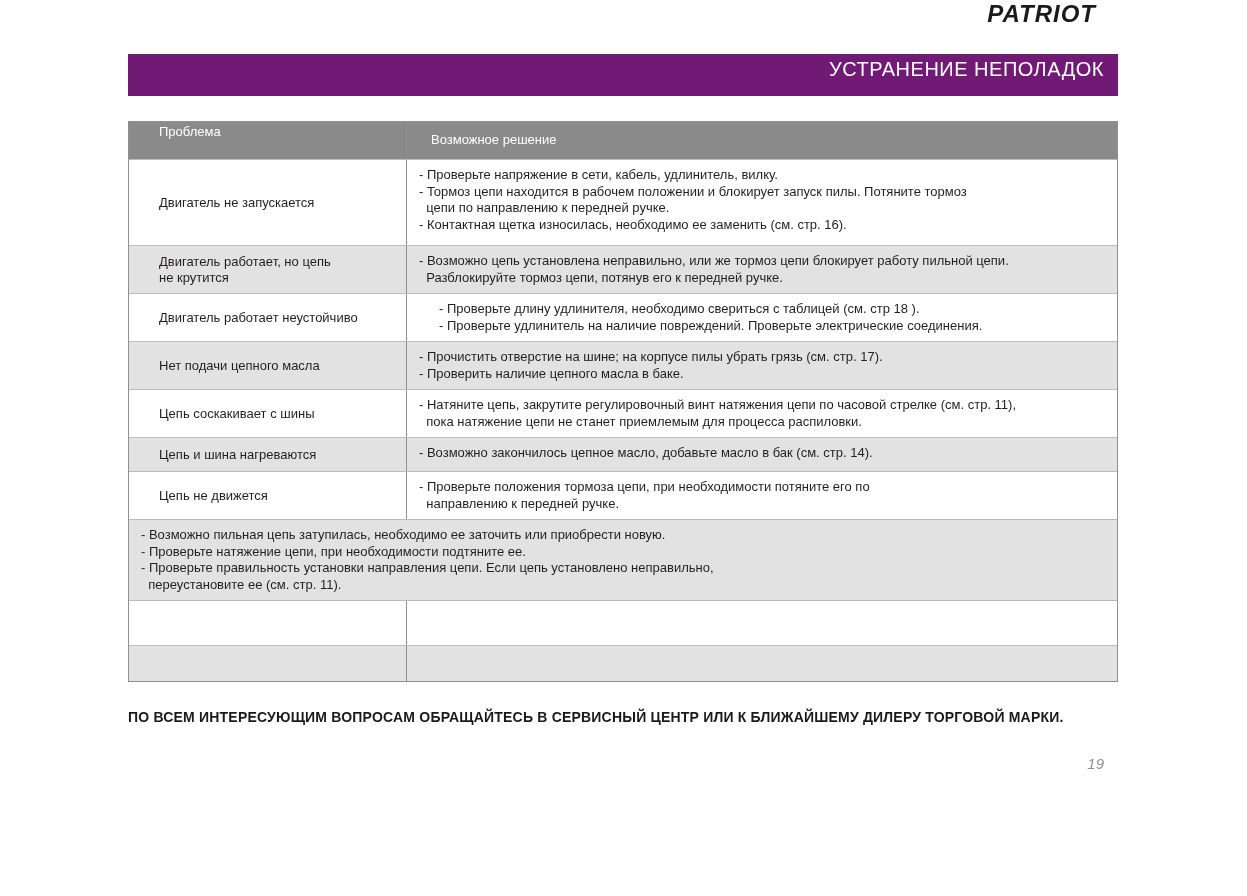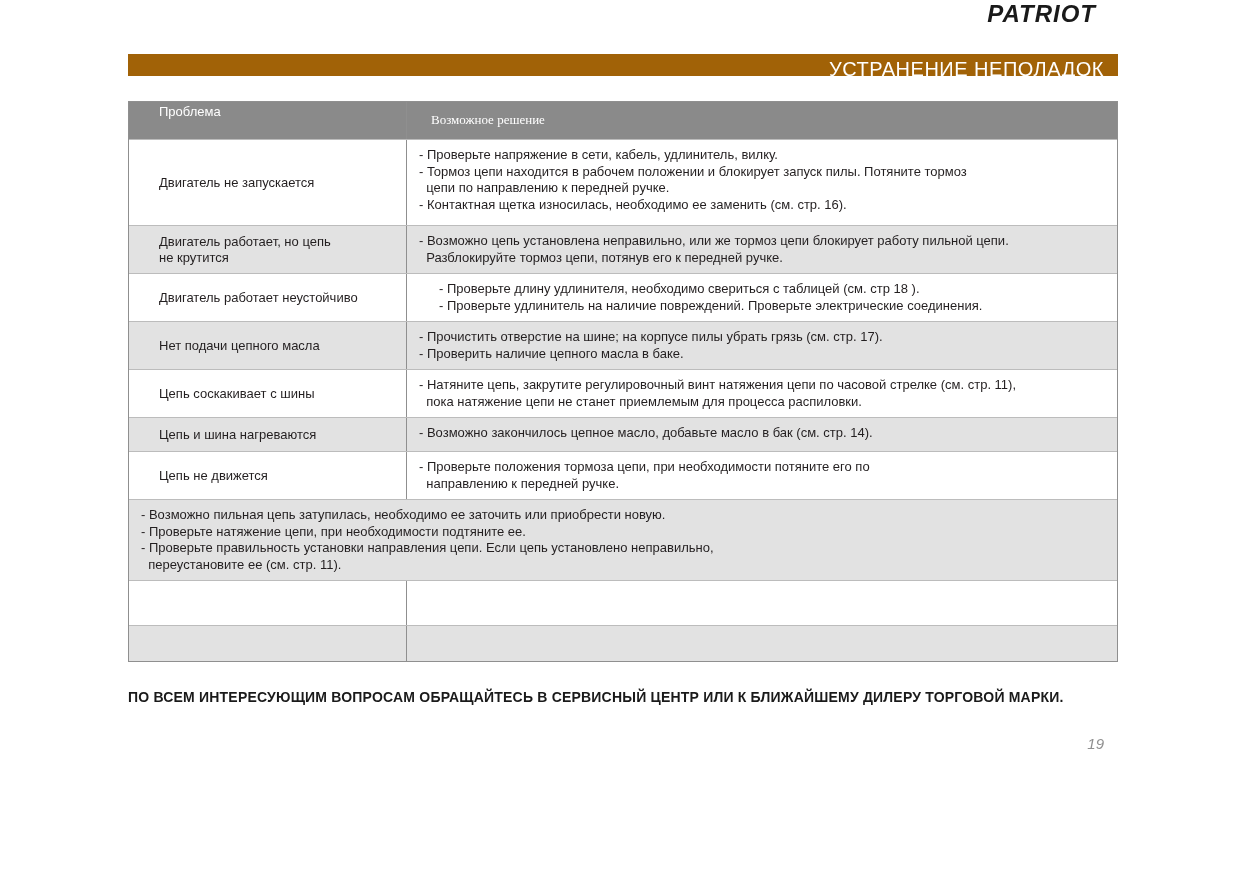--- a/index.html
+++ b/index.html
@@ -24,22 +24,22 @@
     text-align: right;
     padding-right: 22px;
     font-size: 24px;
     font-weight: bold;
     font-style: italic;
     letter-spacing: 1px;
     color: #1a1a1a;
   }
   .title-bar {
     margin-top: 26px;
-    height: 22px;
-    background: #a16207;
+    height: 42px;
+    background: #701a75;
     color: #ffffff;
     font-size: 20px;
     line-height: 30px;
     text-align: right;
     padding-right: 14px;
     box-sizing: border-box;
     letter-spacing: 0.5px;
   }
   .ttable {
     margin-top: 25px;
@@ -82,21 +82,20 @@
     flex: 1 1 auto;
     padding: 7px 14px 7px 12px;
     font-size: 13px;
     line-height: 16.5px;
     white-space: pre-wrap;
   }
   .thead .cell.solution {
     padding-top: 0;
     padding-bottom: 0;
     padding-left: 24px;
-    font-family: Liberation Serif, serif;
   }
   .tbody .trow {
     border-top: 1px solid #bcbcbc;
     min-height: 34px;
   }
   .tbody div.trow:nth-of-type(even) {
     background: #e2e2e2;
   }
   .tbody div.trow:nth-of-type(1) { min-height: 85px; }
   .tbody div.trow:nth-of-type(2) { min-height: 47px; }

